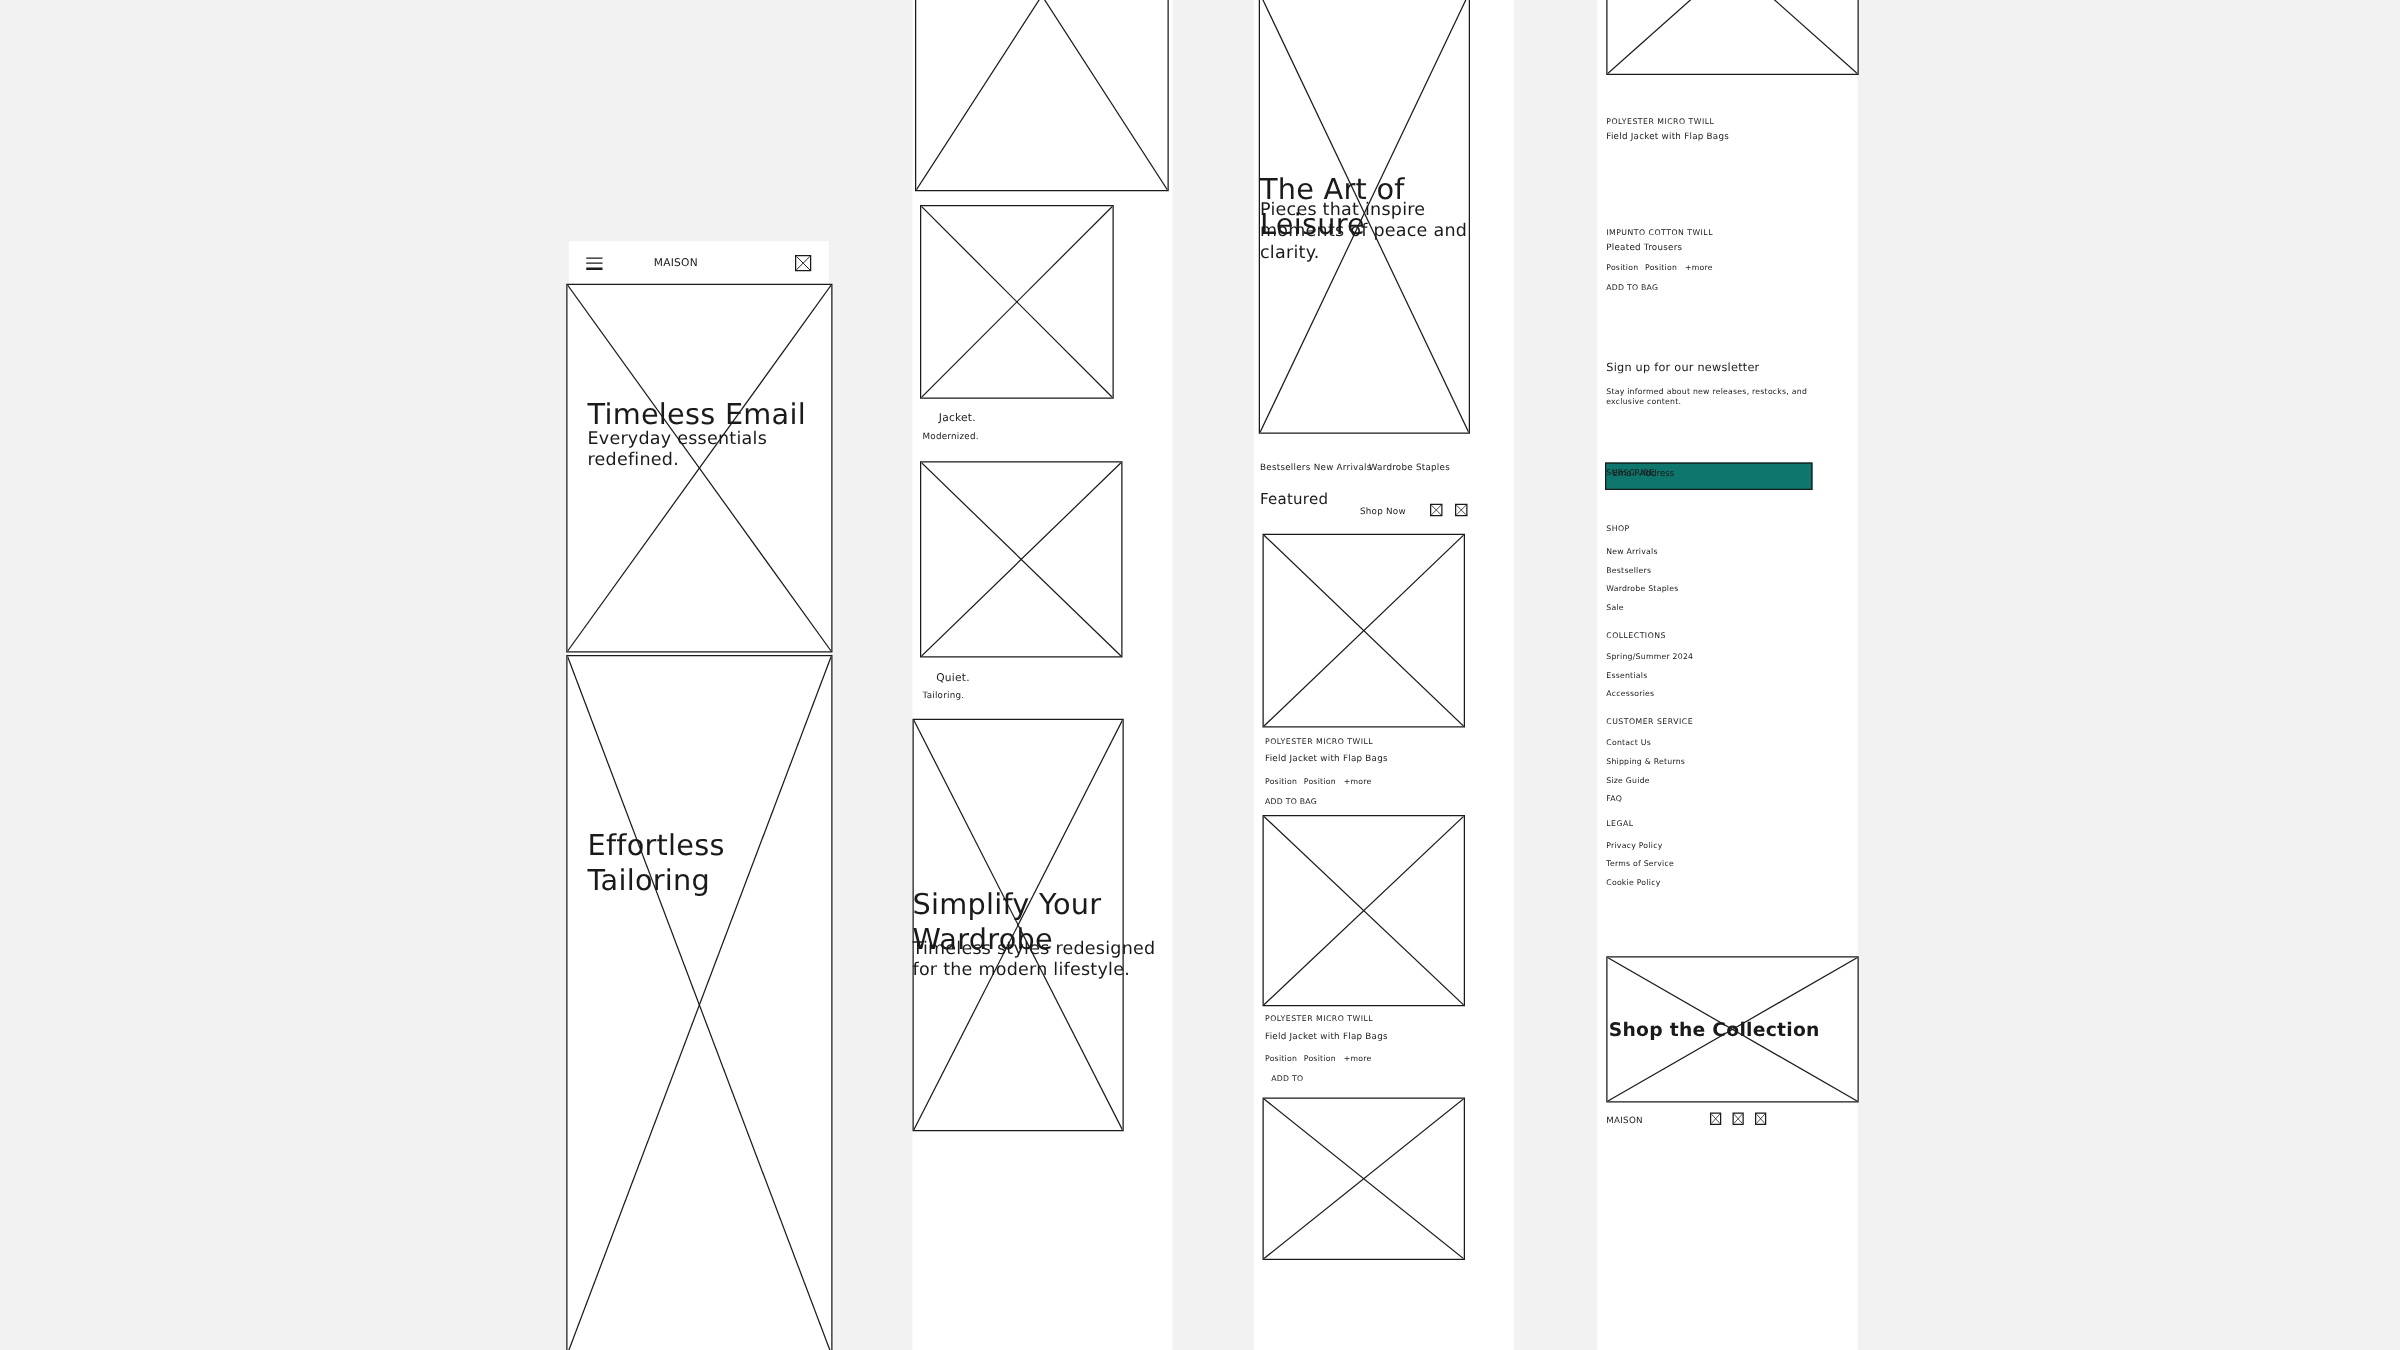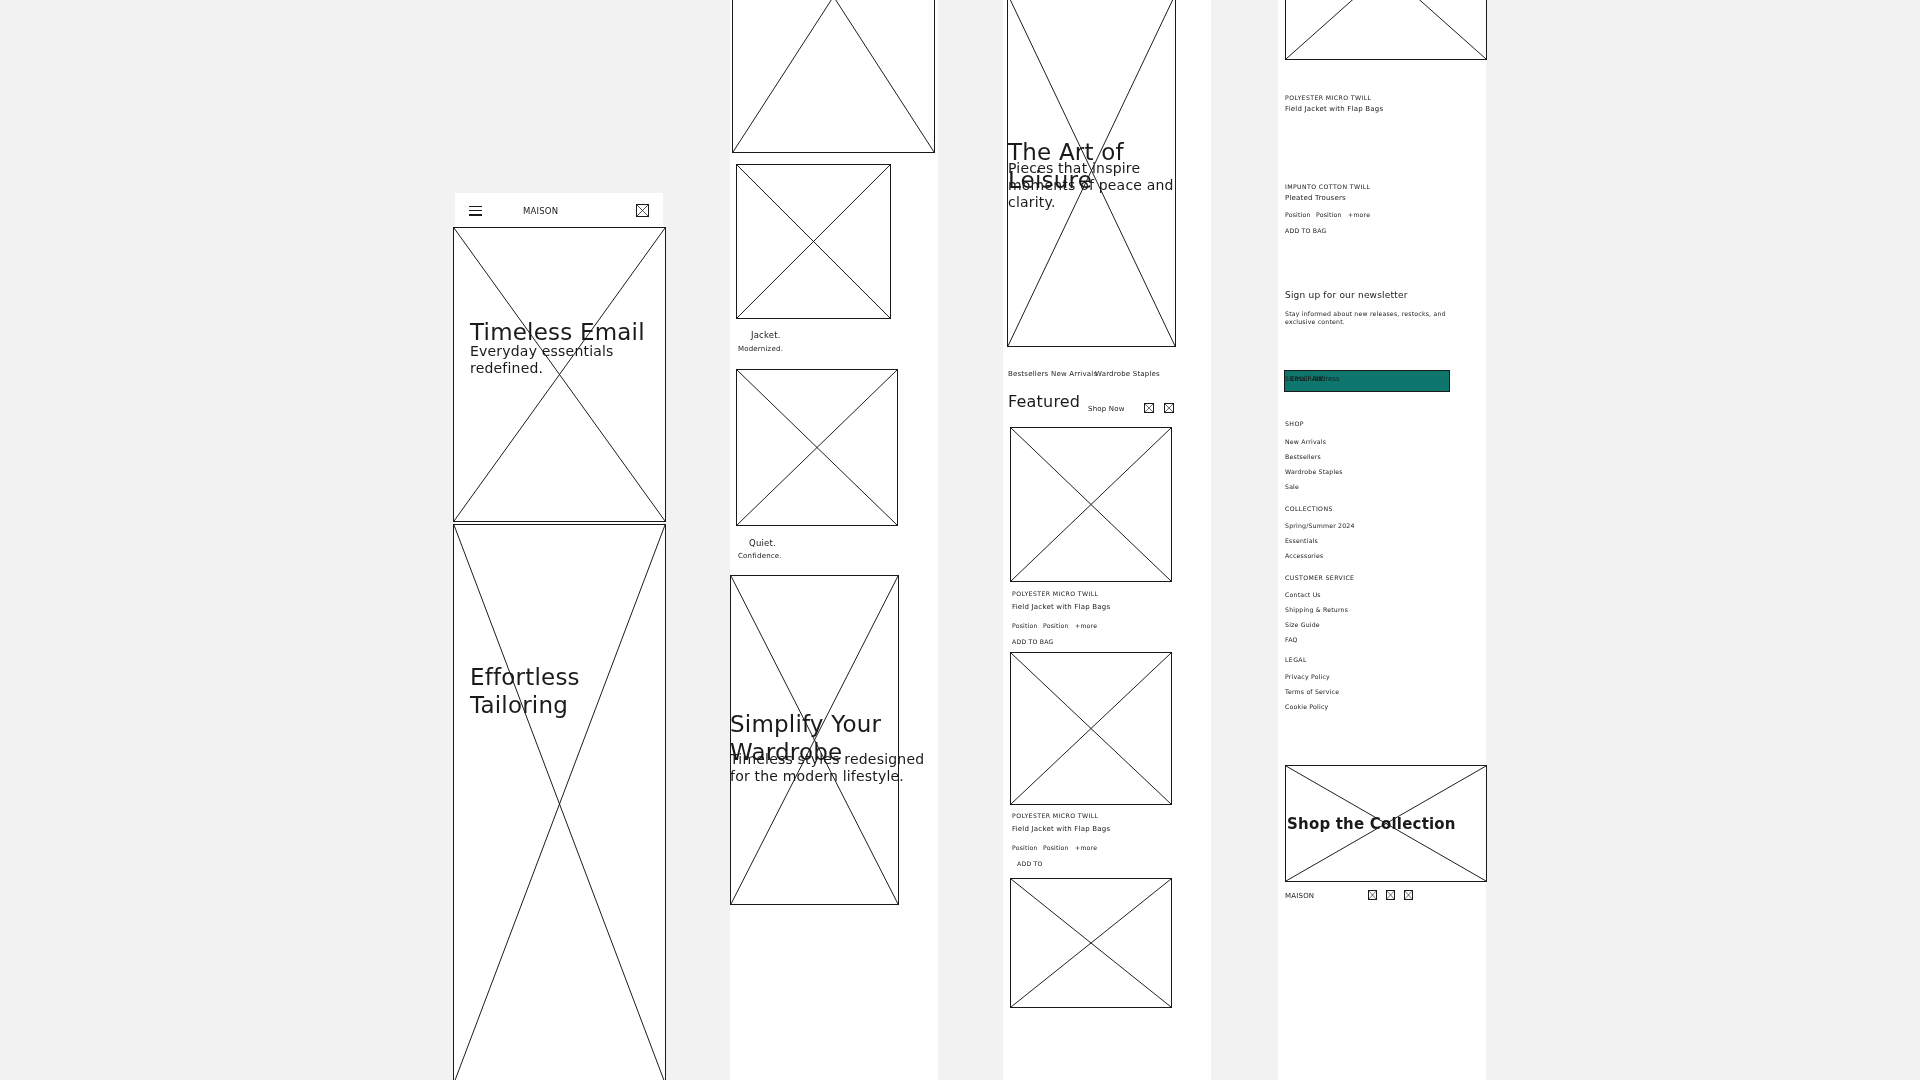--- a/index.html
+++ b/index.html
@@ -142,21 +142,21 @@
     <div class="hw small" style="left:21px; top:370px;">Jacket.</div>
     <div class="hw tiny" style="left:8px; top:385px;">Modernized.</div>
 
     <div class="ph" style="left:6px; top:409px; width:162px; height:157px;">
       <svg viewBox="0 0 162 157" preserveAspectRatio="none">
           <line x1="0" y1="0" x2="162" y2="157" stroke="#1a1a1a" stroke-width="1"></line>
           <line x1="162" y1="0" x2="0" y2="157" stroke="#1a1a1a" stroke-width="1"></line>
         </svg>
     </div>
     <div class="hw small" style="left:19px; top:578px;">Quiet.</div>
-    <div class="hw tiny" style="left:8px; top:592px;">Confidence.</div>
+    <div class="hw tiny" style="left:8px; top:592px;">Tailoring.</div>
 
     <div class="ph" style="left:0px; top:615px; width:169px; height:330px;">
       <svg viewBox="0 0 169 330" preserveAspectRatio="none">
           <line x1="0" y1="0" x2="169" y2="330" stroke="#1a1a1a" stroke-width="1"></line>
           <line x1="169" y1="0" x2="0" y2="330" stroke="#1a1a1a" stroke-width="1"></line>
         </svg>
     </div>
     <div class="hw big" style="left:0px; top:750px;">Simplify Your
 Wardrobe</div>
     <div class="hw mid" style="left:0px; top:791px;">Timeless styles redesigned
@@ -173,21 +173,21 @@
     </div>
     <div class="hw big" style="left:5px; top:178px;">The Art of Leisure</div>
     <div class="hw mid" style="left:5px; top:200px;">Pieces that inspire
 moments of peace and
 clarity.</div>
 
     <div class="hw tiny" style="left:5px; top:410px;">Bestsellers</div>
     <div class="hw tiny" style="left:48px; top:410px;">New Arrivals</div>
     <div class="hw tiny" style="left:92px; top:410px;">Wardrobe Staples</div>
 
-    <div class="hw small" style="left:5px; top:432px; font-size:16px;">Featured</div>
+    <div class="hw small" style="left:5px; top:432px; font-size:12px;">Featured</div>
     <div class="hw tiny" style="left:85px; top:445px;">Shop Now</div>
     <div class="iconbox" style="left:141px; top:443px; width:10px; height:10px;">
       <svg viewBox="0 0 10 10">
           <line x1="0" y1="0" x2="10" y2="10" stroke="#1a1a1a" stroke-width="0.8"></line>
           <line x1="10" y1="0" x2="0" y2="10" stroke="#1a1a1a" stroke-width="0.8"></line>
         </svg>
     </div>
     <div class="iconbox" style="left:161px; top:443px; width:10px; height:10px;">
       <svg viewBox="0 0 10 10">
           <line x1="0" y1="0" x2="10" y2="10" stroke="#1a1a1a" stroke-width="0.8"></line>

